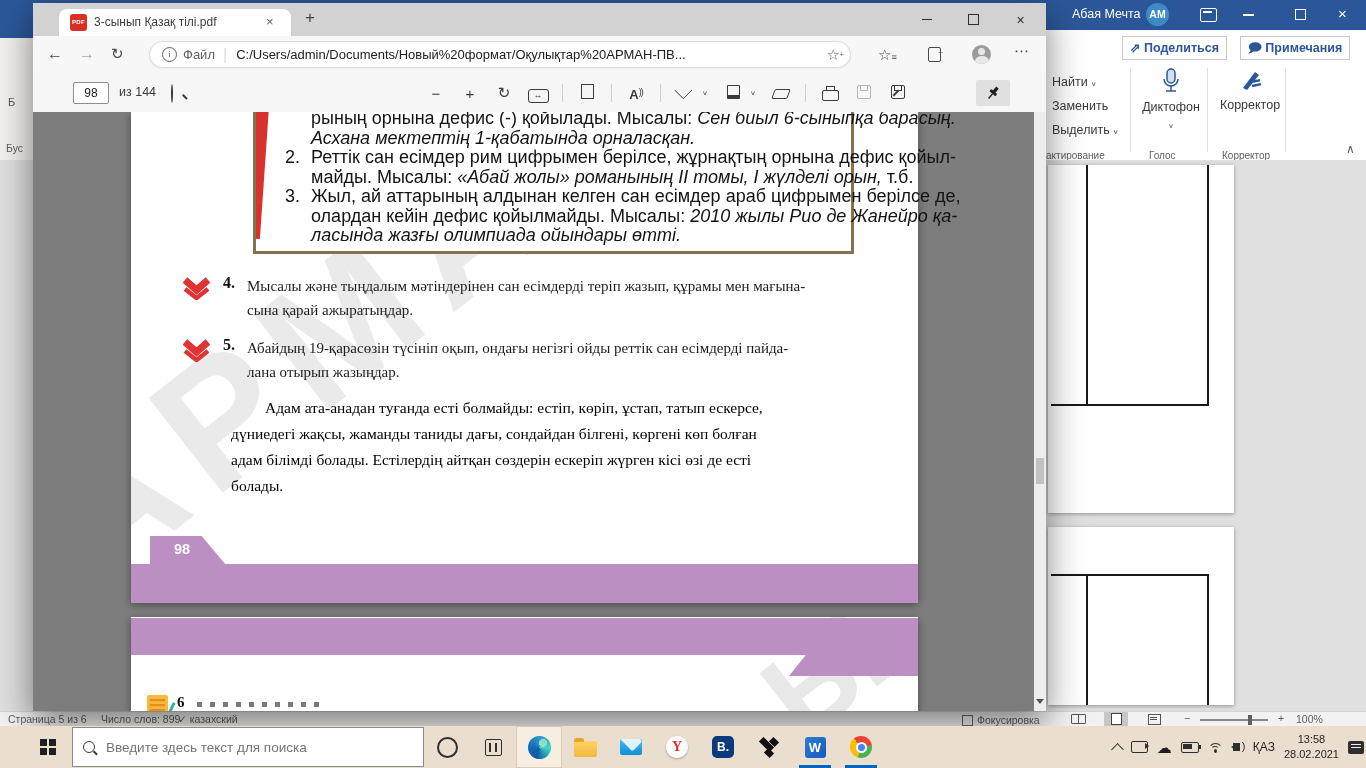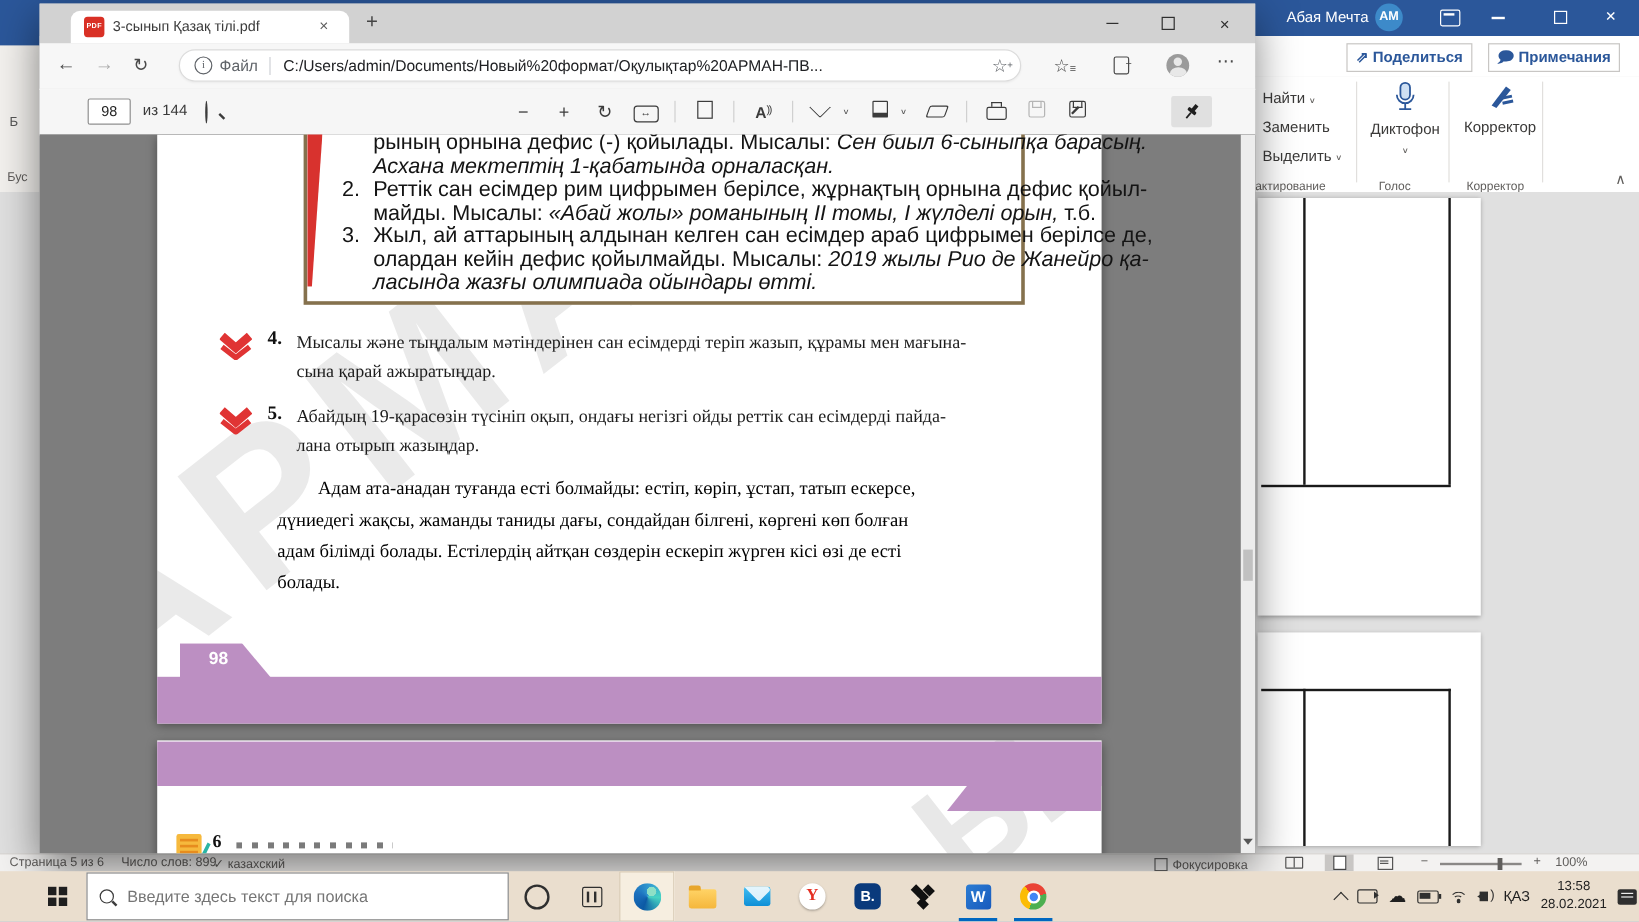--- a/index.html
+++ b/index.html
@@ -361,21 +361,21 @@
           <div class="wm">АРМАН-ПВ</div>
         </div>
         <div class="rulebox">
           <div class="ribbon-red"></div>
           <div class="rb-lines" id="rule-lines">
               <div class="rb-line"><span>рының орнына дефис (-) қойылады. Мысалы: </span><span class="it">Сен биыл 6-сыныпқа барасың.</span></div>
               <div class="rb-line"><span class="it">Асхана мектептің 1-қабатында орналасқан.</span></div>
               <div class="rb-line"><span class="rb-num">2.</span><span>Реттік сан есімдер рим цифрымен берілсе, жұрнақтың орнына дефис қойыл-</span></div>
               <div class="rb-line"><span>майды. Мысалы: </span><span class="it">«Абай жолы» романының II томы, I жүлделі орын,</span><span> т.б.</span></div>
               <div class="rb-line"><span class="rb-num">3.</span><span>Жыл, ай аттарының алдынан келген сан есімдер араб цифрымен берілсе де,</span></div>
-              <div class="rb-line"><span>олардан кейін дефис қойылмайды. Мысалы: </span><span class="it">2019 жылы Рио де Жанейро қа-</span></div>
+              <div class="rb-line"><span>олардан кейін дефис қойылмайды. Мысалы: </span><span class="it">2010 жылы Рио де Жанейро қа-</span></div>
               <div class="rb-line"><span class="it">ласында жазғы олимпиада ойындары өтті.</span></div>
             </div>
         </div>
         <div id="tasks">
             <div class="task-chev" style="top: 165px;"><svg width="27" height="23" viewBox="0 0 27 23">
                 <path d="M2 3 L13.5 13 L25 3" fill="none" stroke="#e03434" stroke-width="7"></path>
                 <path d="M2 12 L13.5 21 L25 12" fill="none" stroke="#e03434" stroke-width="4.5"></path>
               </svg></div>
             <div class="task-num" style="top: 162px;">4.</div>
             <div class="task-lines" style="top: 162px;">

